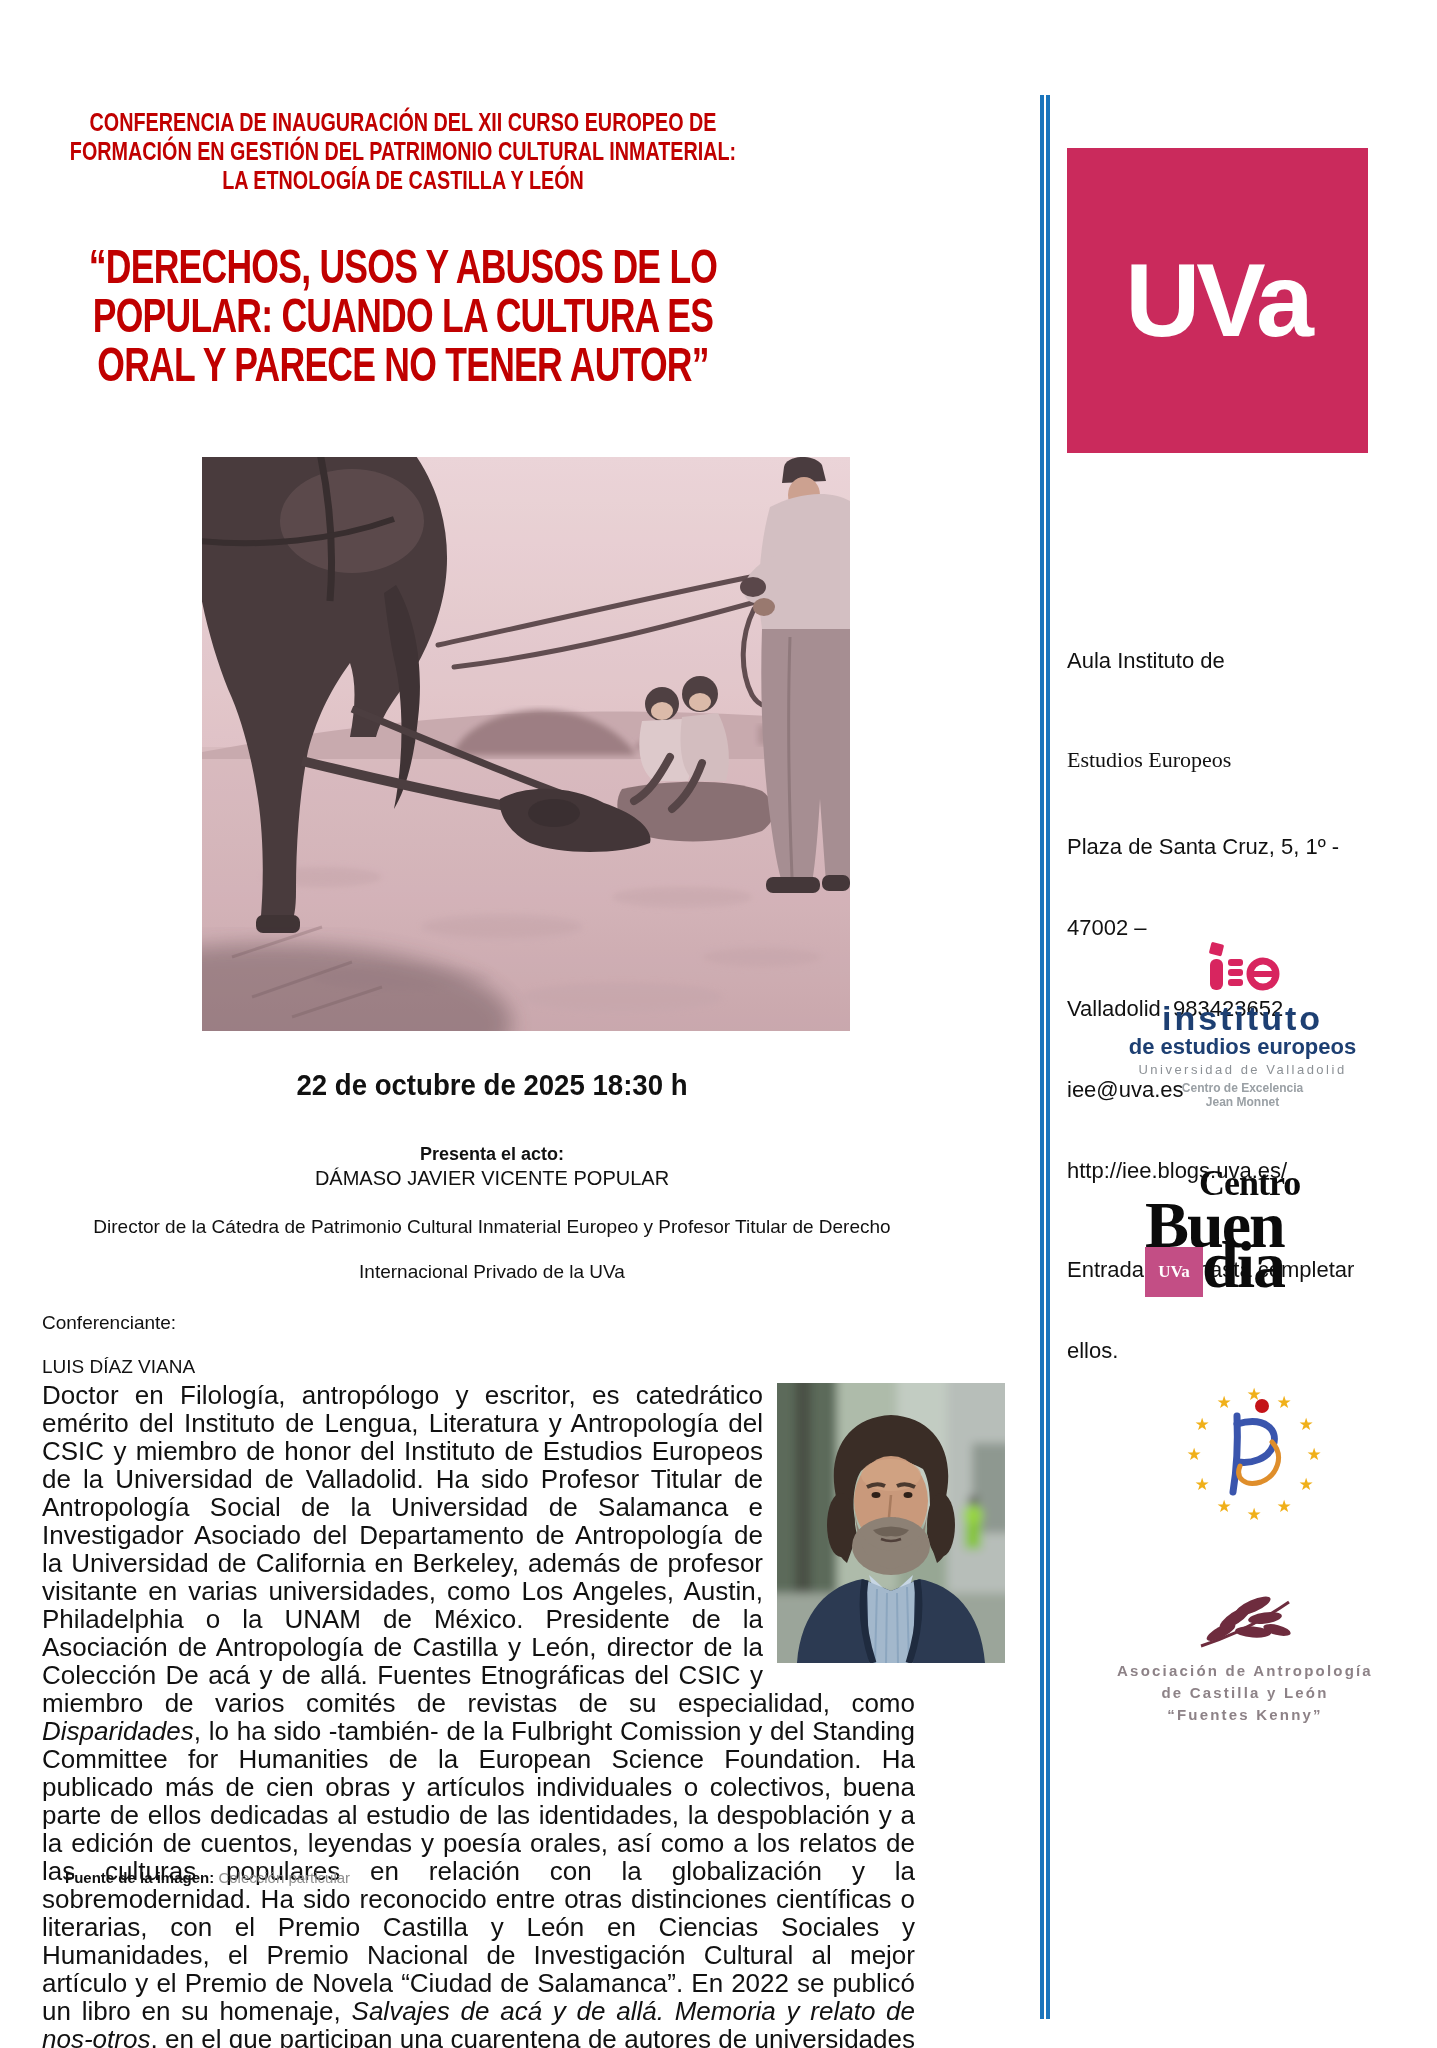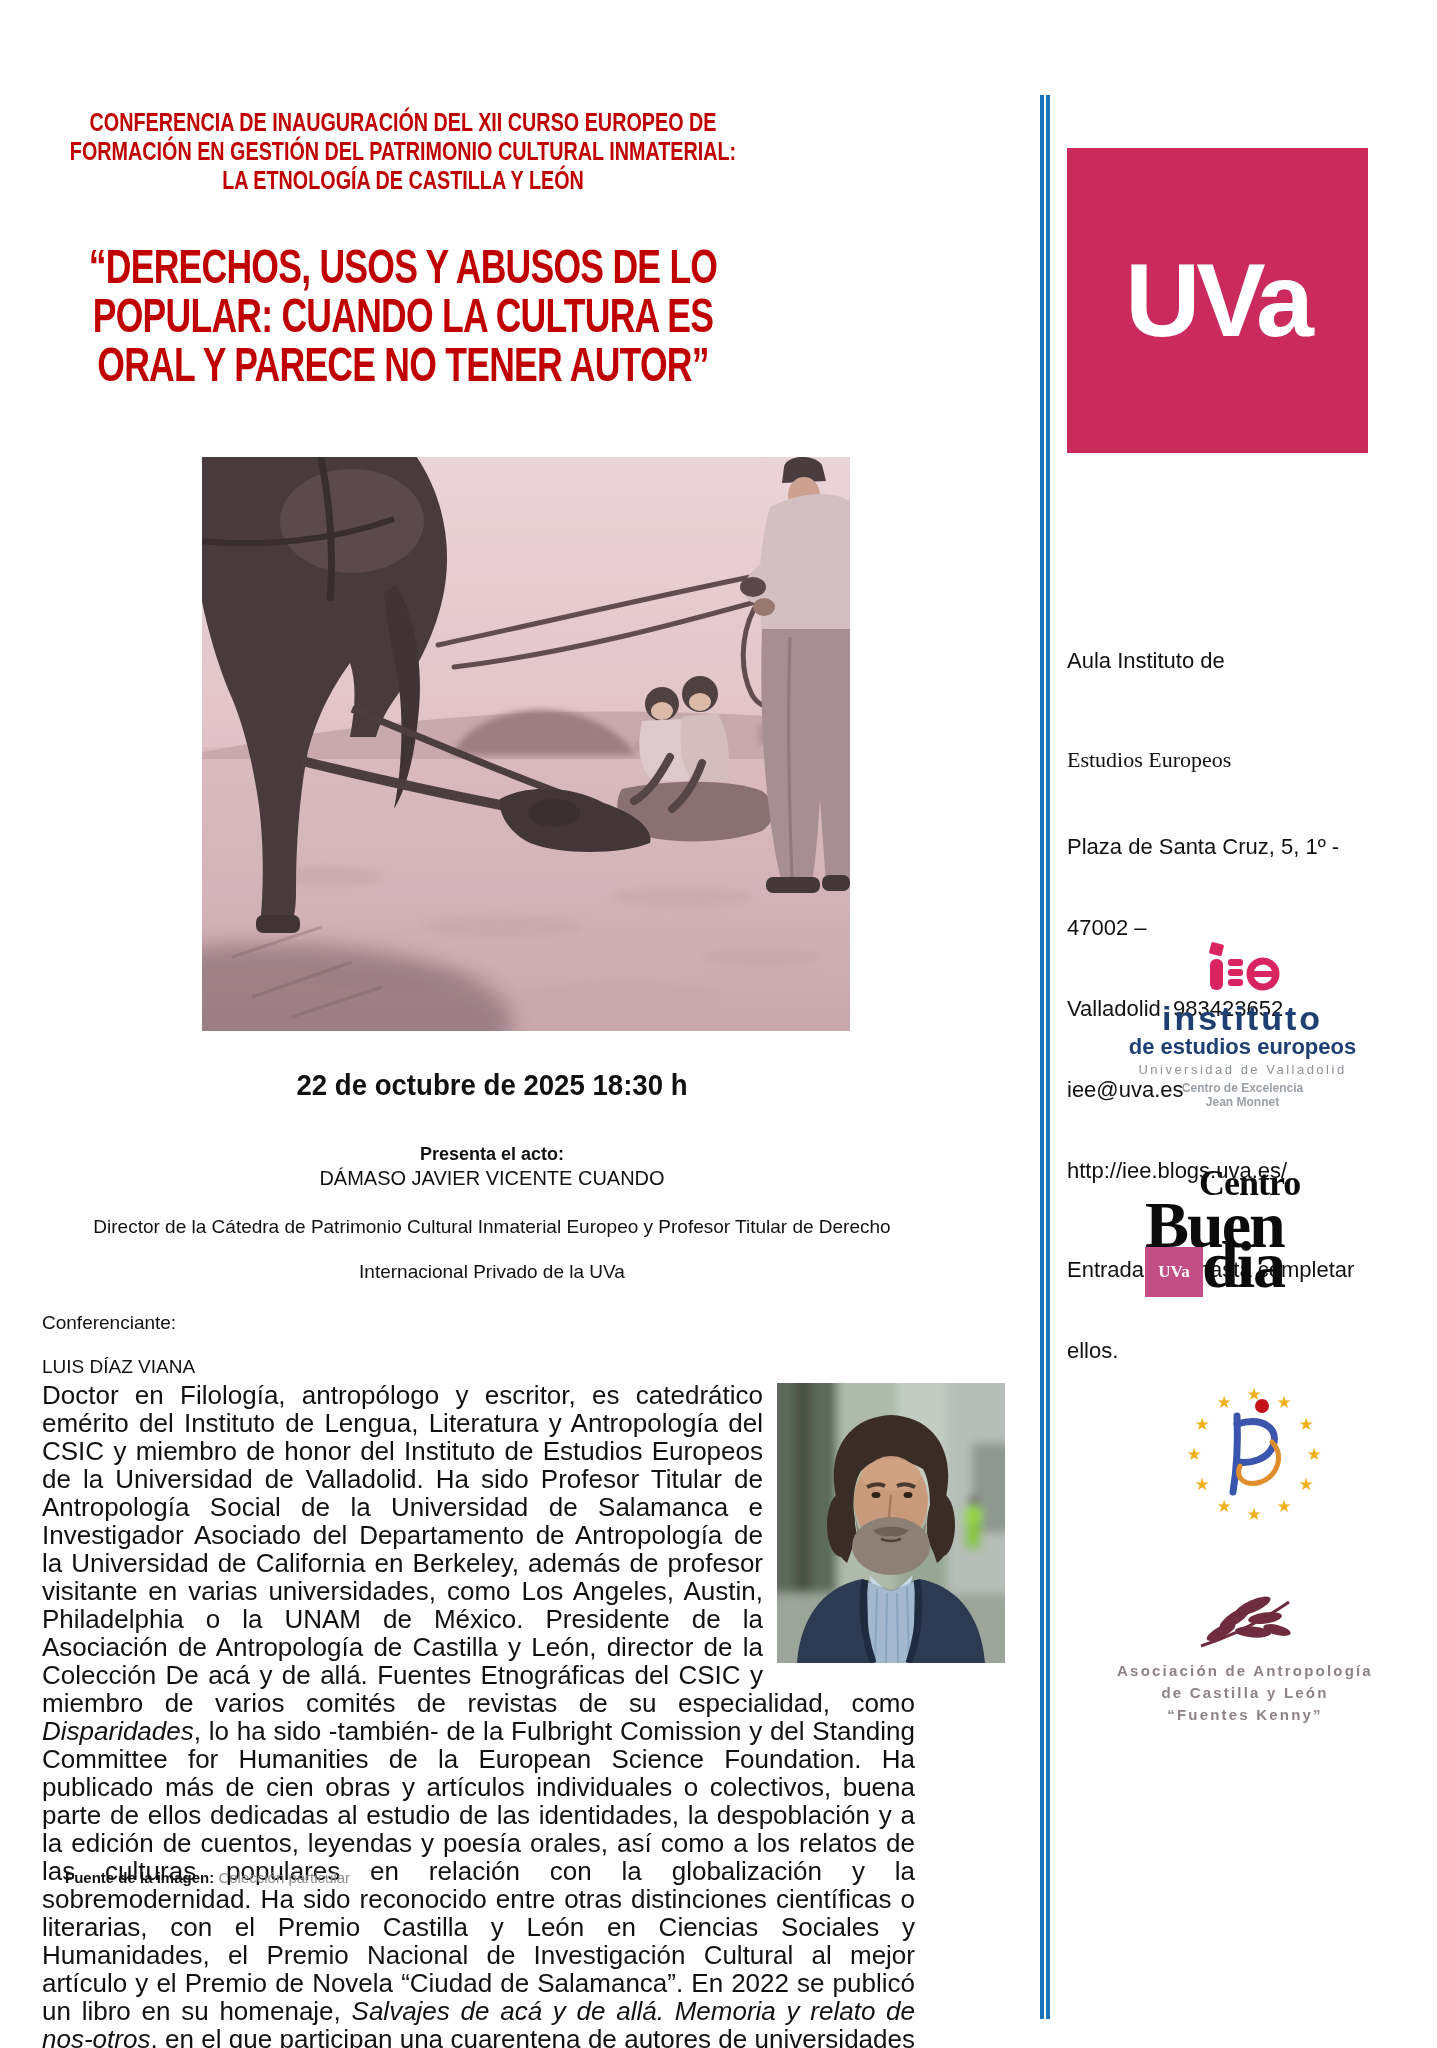--- a/index.html
+++ b/index.html
@@ -168,21 +168,21 @@
         <rect x="564" y="420" width="54" height="16" rx="7" fill="#241C1D"></rect>
         <rect x="620" y="418" width="28" height="16" rx="7" fill="#241C1D"></rect>
       </g>
       <ellipse cx="70" cy="566" rx="240" ry="80" fill="#3A2A2D" opacity="0.4" filter="url(#soft8)"></ellipse>
       <rect width="648" height="574" fill="#EDC6CD" opacity="0.16"></rect>
     </svg>
   </div>
 
   <div class="abs date-line">22 de octubre de 2025 18:30 h</div>
   <div class="abs presenta">Presenta el acto:</div>
-  <div class="abs presenter">DÁMASO JAVIER VICENTE CUANDO</div>
+  <div class="abs presenter">DÁMASO JAVIER VICENTE POPULAR</div>
   <div class="abs role">Director de la Cátedra de Patrimonio Cultural Inmaterial Europeo y Profesor Titular de Derecho</div>
   <div class="abs role role2">Internacional Privado de la UVa</div>
   <div class="abs conf-label">Conferenciante:</div>
   <div class="abs speaker-name">LUIS DÍAZ VIANA</div>
 
   <div class="abs bio">
     <div class="bio-photo">
       <svg width="228" height="280" viewBox="0 0 228 280">
         <defs>
           <filter id="pb">

